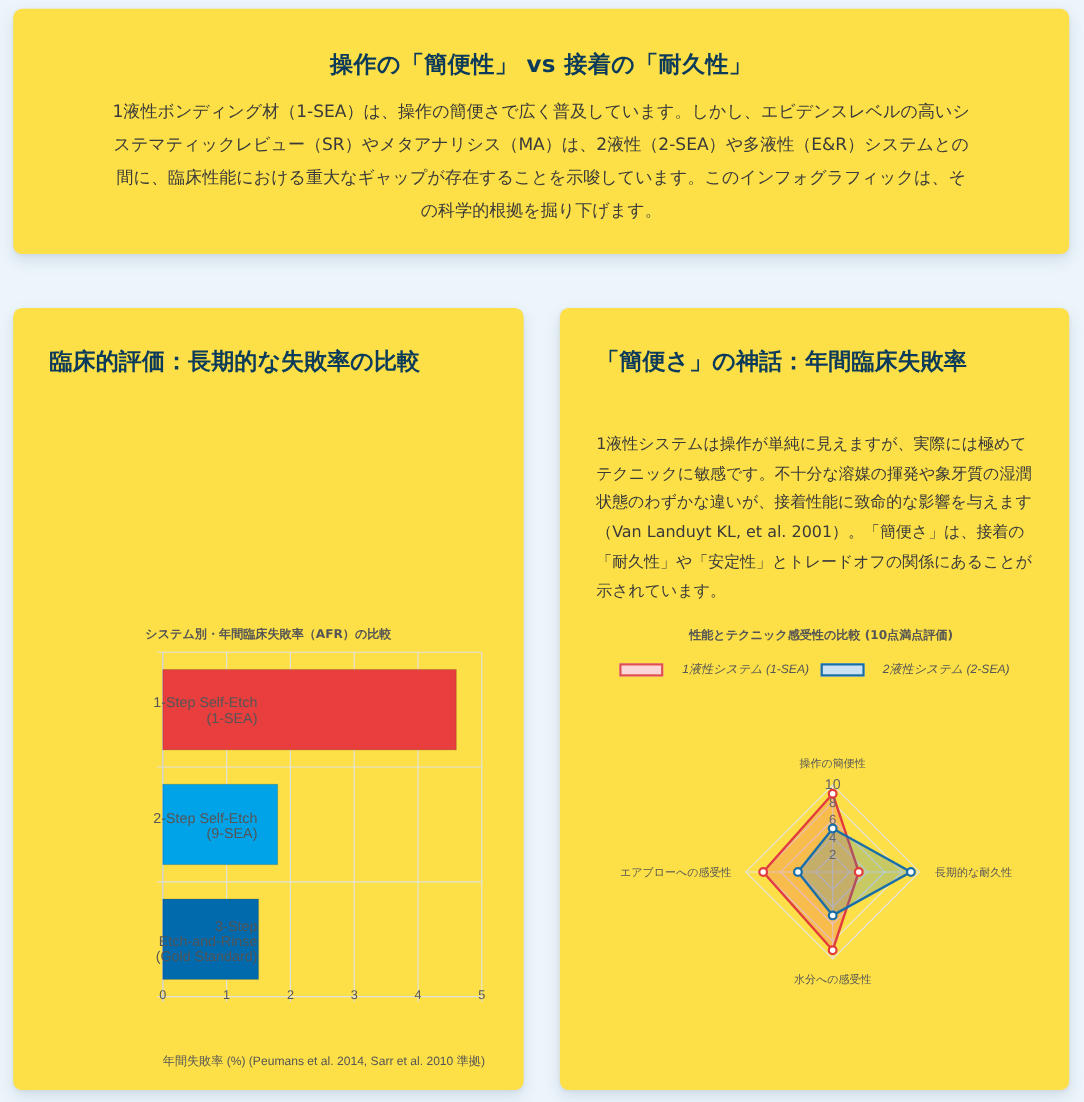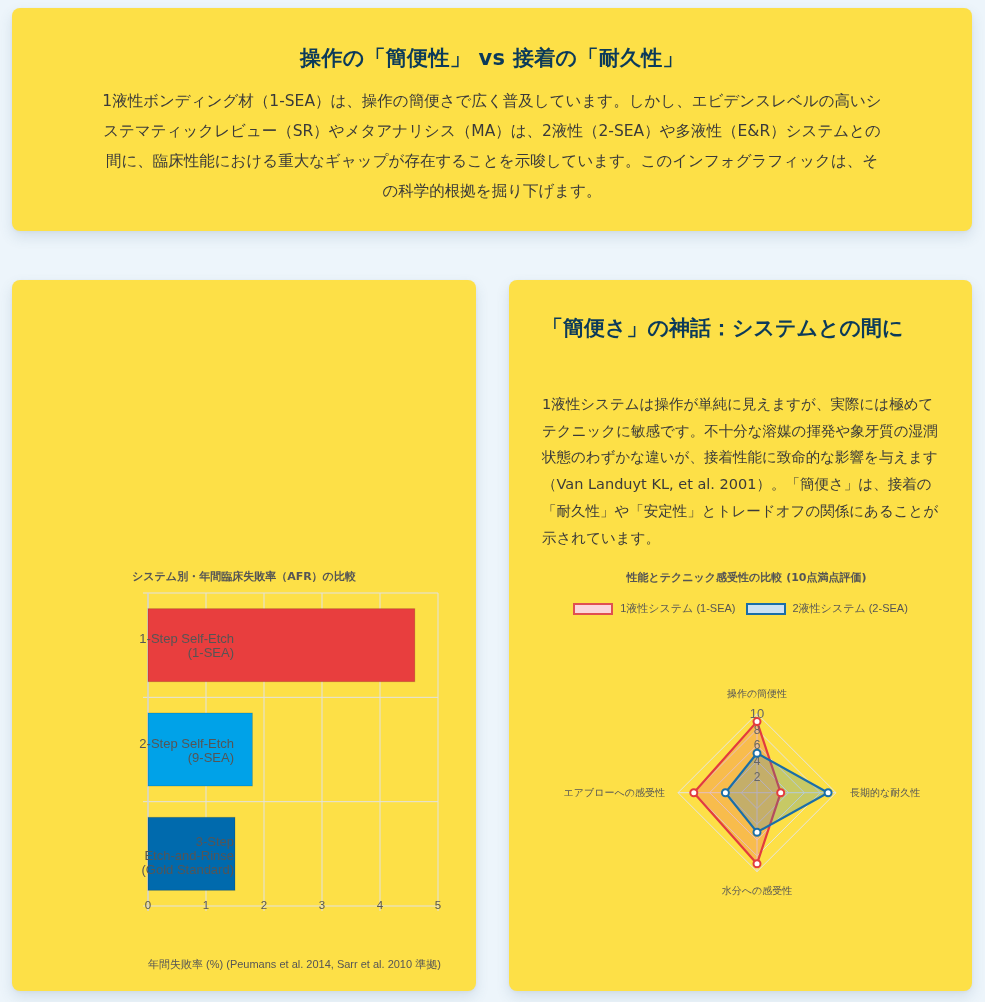--- a/index.html
+++ b/index.html
@@ -54,35 +54,36 @@
   }
   .xlabel {
     position: absolute; top: 677px; left: 136px; width: 300px; text-align: left;
     font-family: "Liberation Sans", sans-serif; font-size: 11px; color: #555; white-space: nowrap;
   }
   
   .legend {
     position: absolute; top: 321px; left: 0; width: 463px; display: flex; justify-content: center; gap: 10px;
     font-family: "Liberation Sans", sans-serif; font-size: 11px; color: #555; align-items: center;
   }
-  .legend-item { display: flex; align-items: center; gap: 7px; }
+  .legend-item { display: flex; align-items: center; gap: 17px; font-style: italic; }
   .swatch { width: 40px; height: 12px; border-width: 2px; border-style: solid; }
   .axis-label {
     position: absolute; font-family: "DejaVu Sans", sans-serif; font-size: 10px; color: #555; white-space: nowrap;
   }
 </style>
 </head>
 <body>
 
 <div class="card" id="intro-card">
   <h1 id="intro-title">操作の「簡便性」 vs 接着の「耐久性」</h1>
   <p id="intro-text">1液性ボンディング材（1-SEA）は、操作の簡便さで広く普及しています。しかし、エビデンスレベルの高いシステマティックレビュー（SR）やメタアナリシス（MA）は、2液性（2-SEA）や多液性（E&amp;R）システムとの間に、臨床性能における重大なギャップが存在することを示唆しています。このインフォグラフィックは、その科学的根拠を掘り下げます。</p>
 </div>
 
 <div class="card" id="left-card">
+  <h2 class="card-title">臨床的評価：長期的な失敗率の比較</h2>
 
   <div id="bar-chart">
     <div class="chart-title" style="left:0;width:464px;top:289px;">システム別・年間臨床失敗率（AFR）の比較</div>
     <svg id="bar-svg" width="464" height="711" style="position:absolute;left:0;top:0;">
         <line x1="136" x2="136" y1="313" y2="631" stroke="#e2e2e2" stroke-width="1"></line>
         <line x1="194" x2="194" y1="313" y2="631" stroke="#e2e2e2" stroke-width="1"></line>
         <line x1="252" x2="252" y1="313" y2="631" stroke="#e2e2e2" stroke-width="1"></line>
         <line x1="310" x2="310" y1="313" y2="631" stroke="#e2e2e2" stroke-width="1"></line>
         <line x1="368" x2="368" y1="313" y2="631" stroke="#e2e2e2" stroke-width="1"></line>
         <line x1="426" x2="426" y1="313" y2="631" stroke="#e2e2e2" stroke-width="1"></line>
@@ -114,21 +115,21 @@
         <div class="xtick" style="left: 252px;">2</div>
         <div class="xtick" style="left: 310px;">3</div>
         <div class="xtick" style="left: 368px;">4</div>
         <div class="xtick" style="left: 426px;">5</div>
       </div>
     <div class="xlabel">年間失敗率 (%) (Peumans et al. 2014, Sarr et al. 2010 準拠)</div>
   </div>
 </div>
 
 <div class="card" id="right-card">
-  <h2 class="card-title">「簡便さ」の神話：システムとの間に</h2>
+  <h2 class="card-title">「簡便さ」の神話：年間臨床失敗率</h2>
   <p class="card-body" id="right-body">1液性システムは操作が単純に見えますが、実際には極めてテクニックに敏感です。不十分な溶媒の揮発や象牙質の湿潤状態のわずかな違いが、接着性能に致命的な影響を与えます（Van Landuyt KL, et al. 2001）。「簡便さ」は、接着の「耐久性」や「安定性」とトレードオフの関係にあることが示されています。</p>
 
   <div class="chart-title" style="left:0;width:463px;top:290px;padding-left:12px;">性能とテクニック感受性の比較 (10点満点評価)</div>
   <div class="legend">
     <div class="legend-item">
       <span class="swatch" style="border-color:#e05050;background:#fbd7da;"></span>
       <span>1液性システム (1-SEA)</span>
     </div>
     <div class="legend-item">
       <span class="swatch" style="border-color:#1a6ea8;background:#cde2f2;"></span>

